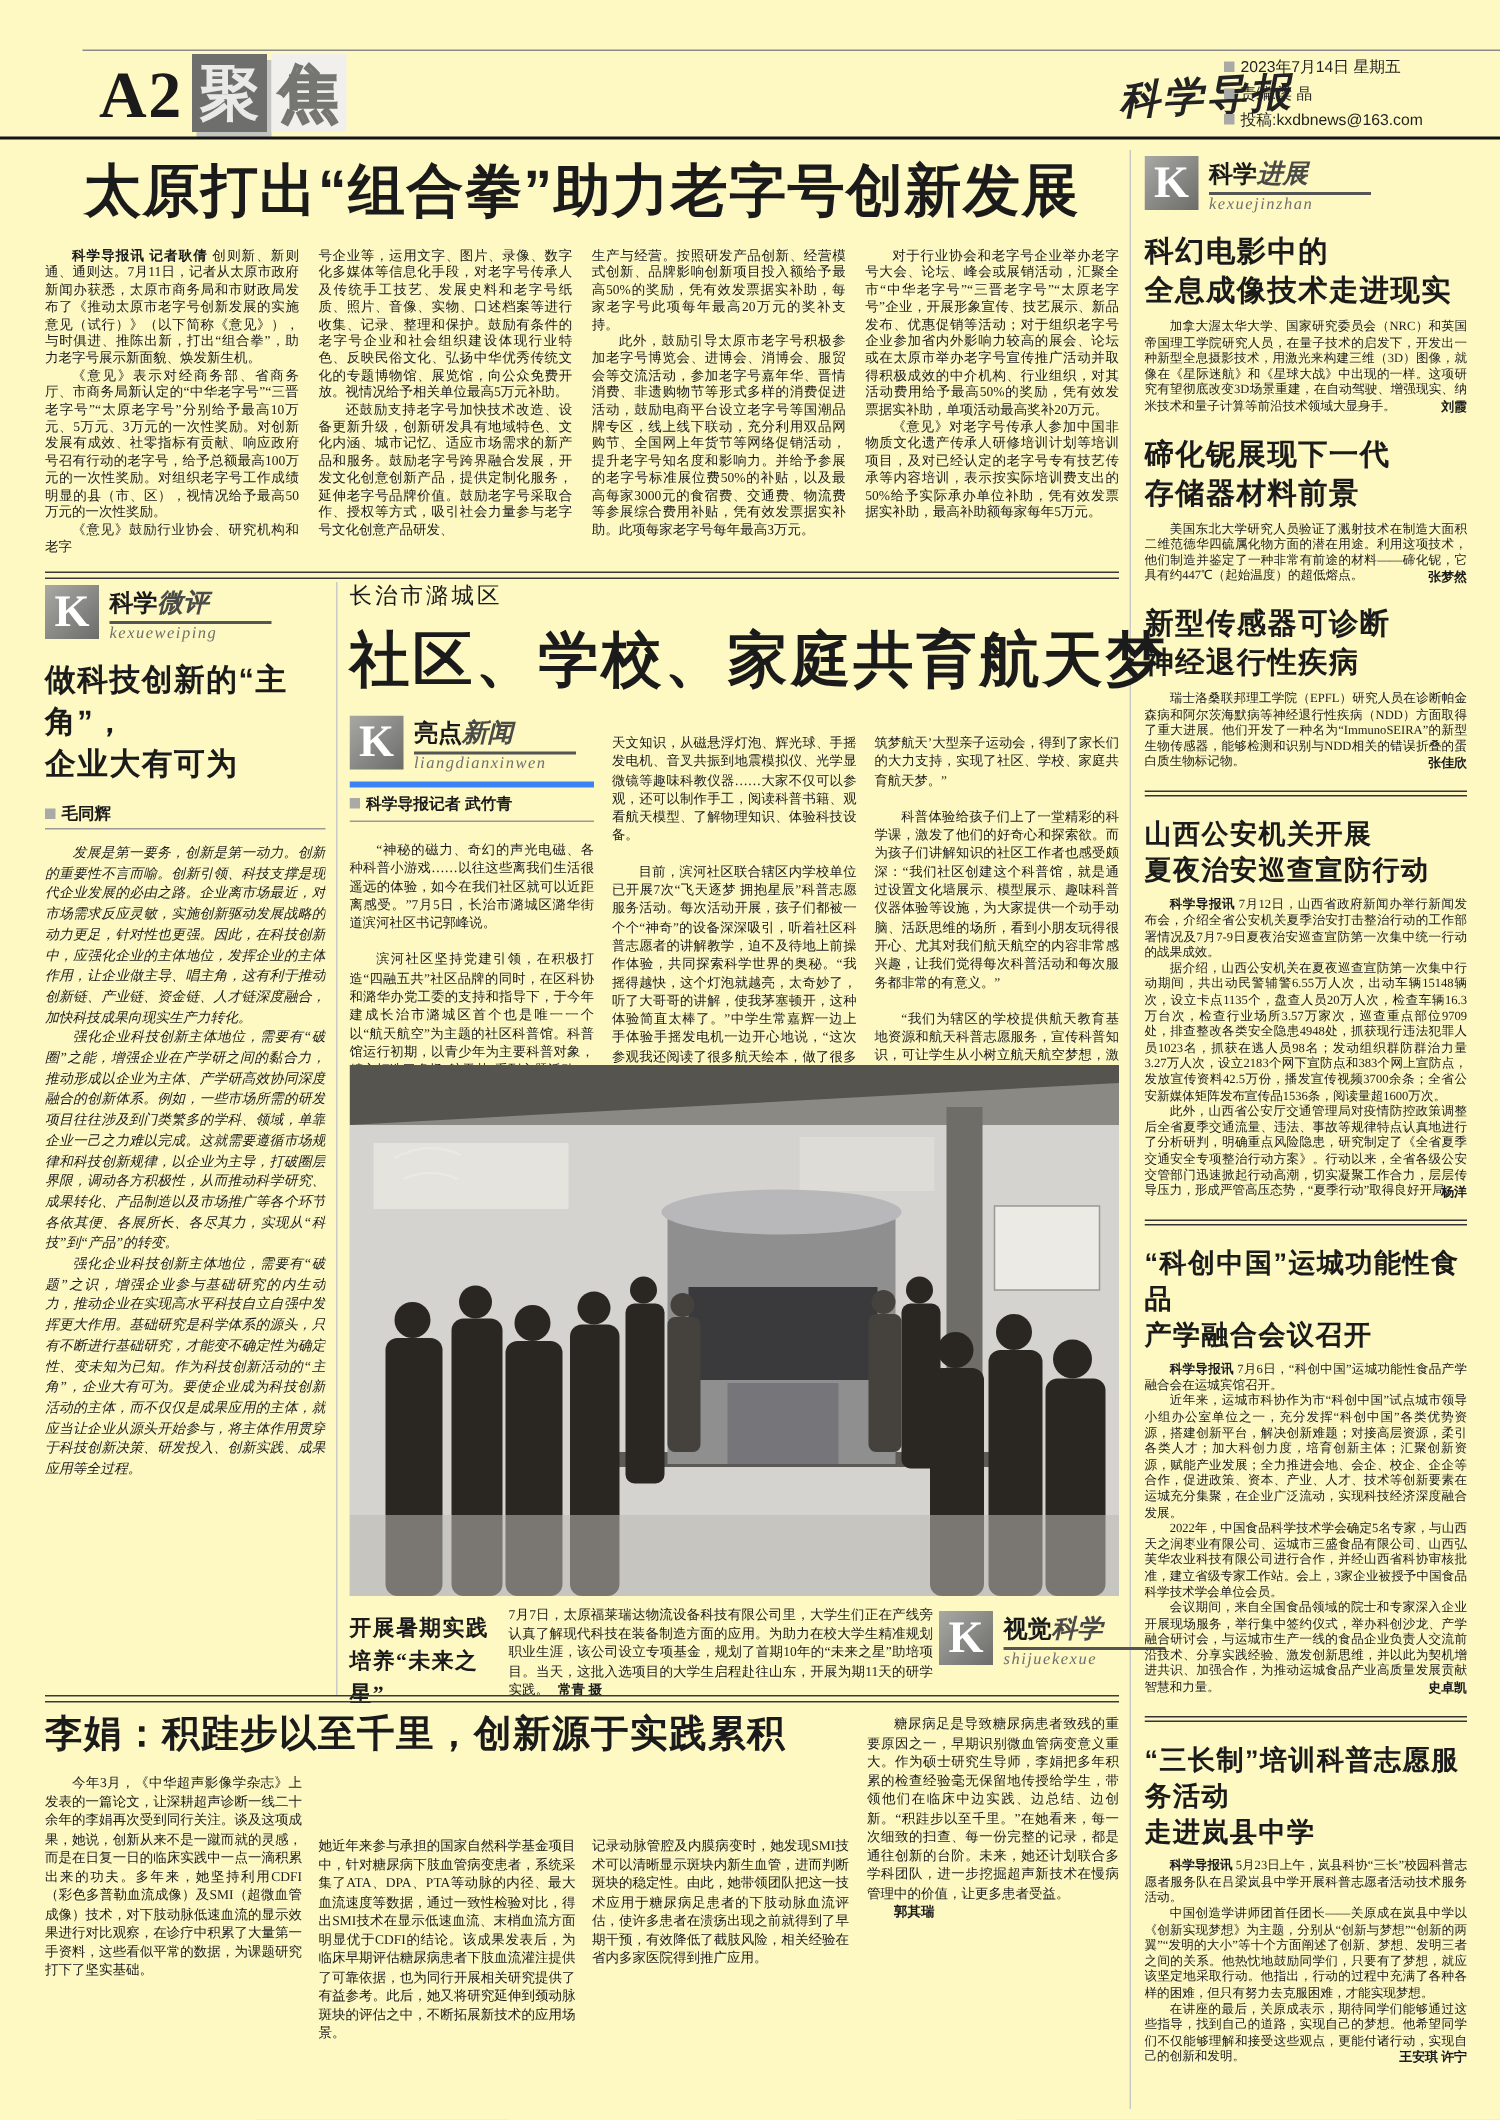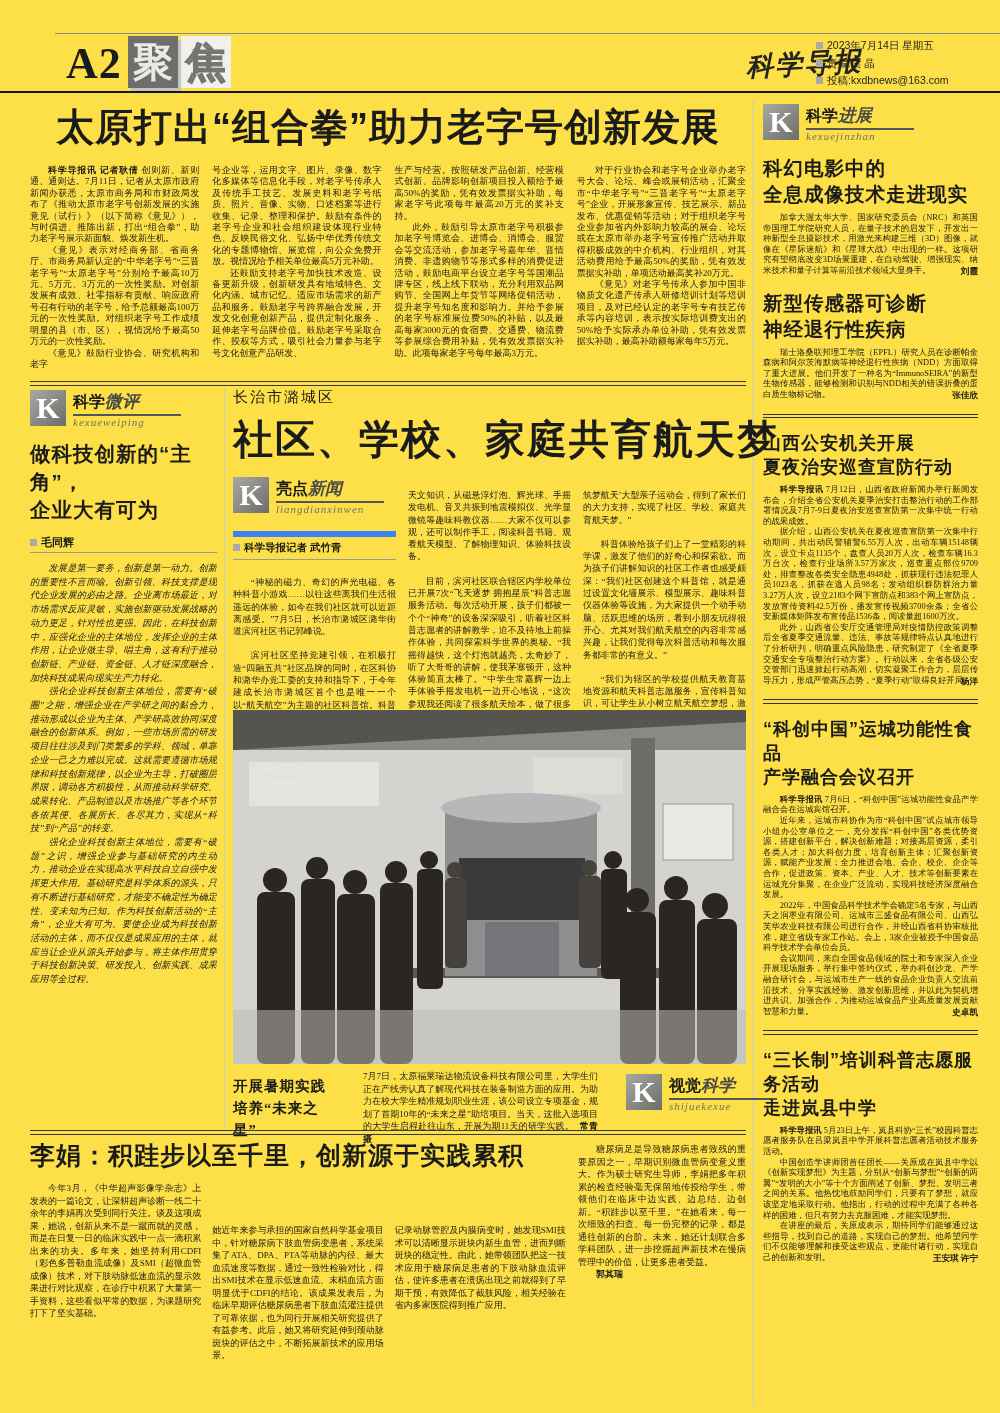--- a/index.html
+++ b/index.html
@@ -1,16 +1,16 @@
 <!DOCTYPE html>
 <html><head>
 <meta charset="utf-8">
 <style>
   html,body{margin:0;padding:0;background:#e8e8e6;}
-  .page{position:relative;width:1000px;height:1413px;margin:0 auto;background:#fde047;
+  .page{position:relative;width:1000px;height:1413px;margin:0 auto;background:#fef9c3;
         font-family:"Liberation Serif",serif;color:#1b1b1b;overflow:hidden;}
   
   .topline{position:absolute;left:55px;right:0;top:33px;height:1px;background:#8a8a8a;}
   .pageno{position:absolute;left:66px;top:38px;font-size:44px;font-weight:bold;letter-spacing:1px;}
   .seclogo{position:absolute;left:128px;top:36px;display:flex;}
   .lbox{width:50px;height:52px;display:flex;align-items:center;justify-content:center;
         font-size:40px;font-weight:bold;font-family:"Liberation Sans",sans-serif;}
   .lbox1{background:#6e6e6c;color:#e9e9e6;box-shadow:3px 4px 0 #c4c4c0;}
   .lbox2{background:#f1f0ec;color:#c9c9c5;-webkit-text-stroke:1.5px #757572;margin-left:3px;}
   .masthead{position:absolute;left:746px;top:46px;font-size:27px;font-weight:bold;font-style:italic;
@@ -53,26 +53,26 @@
   .weiping .body p{font-style:italic;font-size:9.2px;line-height:13.7px;text-align:justify;text-indent:2em;}
   
   .hangtian{position:absolute;left:233px;top:388px;width:513px;}
   .kicker{font-size:15px;letter-spacing:2px;}
   .hangtian h2{margin:5px 0 10px;font-family:"Liberation Sans",sans-serif;font-weight:900;
         font-size:40px;letter-spacing:2px;white-space:nowrap;text-align:center;}
   .hrow{display:flex;gap:12px;height:256px;overflow:hidden;}
   .hcol{flex:1;}
   .hrow p{font-size:8.9px;line-height:12.3px;text-align:justify;text-indent:2em;margin-top:12px;}
   .hrow p.cont{text-indent:0;}
-  .hbyline{border-top:6px solid #3b82f6;border-bottom:1px solid #9a9a97;margin:16px 0;padding:4px 0;
+  .hbyline{border-top:4px solid #3b82f6;border-bottom:1px solid #9a9a97;margin:6px 0;padding:4px 0;
         font-size:10.5px;font-weight:bold;font-family:"Liberation Sans",sans-serif;}
   
   .photo{position:absolute;left:233px;top:710px;width:513px;height:354px;background:#d6d5d1;overflow:hidden;}
   
-  .caprow{position:absolute;left:233px;top:1070px;width:513px;display:flex;gap:28px;align-items:flex-start;}
+  .caprow{position:absolute;left:233px;top:1070px;width:513px;display:flex;gap:4px;align-items:flex-start;}
   .capbox{width:102px;flex:0 0 102px;font-weight:bold;font-size:14.5px;line-height:22px;
         letter-spacing:1px;padding-top:5px;}
   .caption{flex:1;font-size:9px;line-height:12.6px;text-align:justify;}
   .caption .credit{font-weight:bold;margin-left:6px;}
   .capbadge{width:120px;flex:0 0 120px;padding-top:4px;}
   .midrule{position:absolute;left:30px;top:1130px;width:716px;}
   
   .lijuan{position:absolute;left:30px;top:1139px;width:716px;}
   .lijuan h2{margin:0 0 10px;font-family:"Liberation Sans",sans-serif;font-weight:900;
         font-size:25px;letter-spacing:1px;width:545px;white-space:nowrap;}
@@ -281,20 +281,27 @@
     </div>
 
     <article class="sart">
       <h3><span>科幻电影中的</span><br><span>全息成像技术走进现实</span></h3>
       <div class="sbody">
           <p>加拿大渥太华大学、国家研究委员会（NRC）和英国帝国理工学院研究人员，在量子技术的启发下，开发出一种新型全息摄影技术，用激光来构建三维（3D）图像，就像在《星际迷航》和《星球大战》中出现的一样。这项研究有望彻底改变3D场景重建，在自动驾驶、增强现实、纳米技术和量子计算等前沿技术领域大显身手。</p>
         </div>
       <p class="sau">刘霞</p>
     </article>
 
+    <article class="sart">
+      <h3><span>碲化铌展现下一代</span><br><span>存储器材料前景</span></h3>
+      <div class="sbody">
+          <p>美国东北大学研究人员验证了溅射技术在制造大面积二维范德华四硫属化物方面的潜在用途。利用这项技术，他们制造并鉴定了一种非常有前途的材料——碲化铌，它具有约447℃（起始温度）的超低熔点。</p>
+        </div>
+      <p class="sau">张梦然</p>
+    </article>
 
     <article class="sart">
       <h3><span>新型传感器可诊断</span><br><span>神经退行性疾病</span></h3>
       <div class="sbody">
           <p>瑞士洛桑联邦理工学院（EPFL）研究人员在诊断帕金森病和阿尔茨海默病等神经退行性疾病（NDD）方面取得了重大进展。他们开发了一种名为“ImmunoSEIRA”的新型生物传感器，能够检测和识别与NDD相关的错误折叠的蛋白质生物标记物。</p>
         </div>
       <p class="sau">张佳欣</p>
     </article>
 
     <div class="sdiv"></div>

